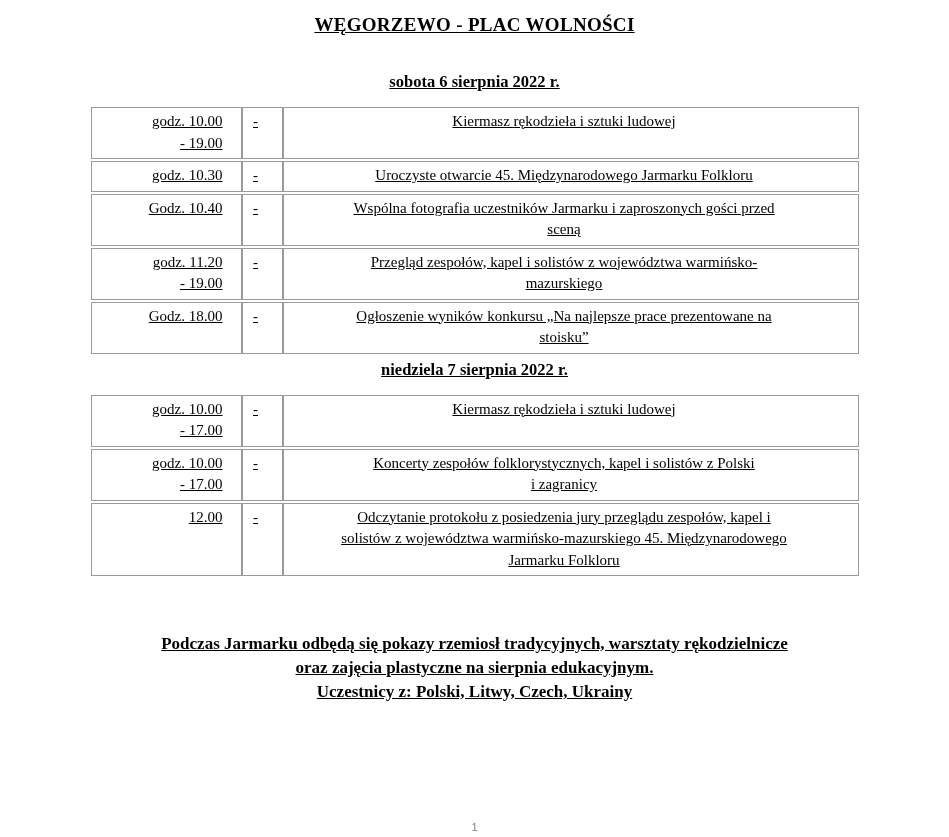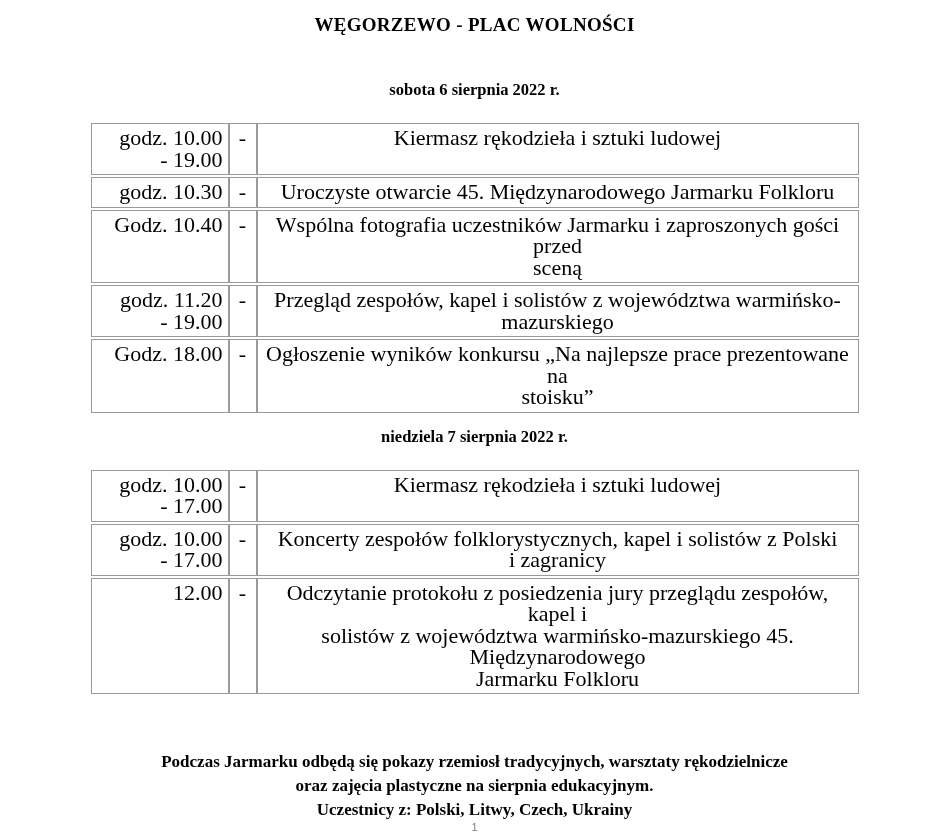--- a/index.html
+++ b/index.html
@@ -12,51 +12,52 @@
     height: 837px;
     position: relative;
     font-family: "Liberation Serif", "DejaVu Serif", serif;
     color: #000000;
     overflow: hidden;
   }
   .page {
     position: relative;
     width: 949px;
     height: 837px;
+    text-decoration: underline;
   }
   .doc-title {
     text-align: center;
     font-size: 19px;
     font-weight: bold;
     letter-spacing: 0.3px;
     margin: 0;
     padding-top: 14px;
   }
   .day-heading {
     text-align: center;
     font-size: 16.5px;
     font-weight: bold;
-    margin: 12px;
+    margin: 4px;
   }
   .sat-heading { padding-top: 32px; padding-bottom: 9px; }
   .sun-heading { padding-bottom: 9px; }
 
   .schedule {
     border-collapse: separate;
     border-spacing: 0px 2px;
     width: 768px;
     margin: 0 auto;
     table-layout: fixed;
   }
   .schedule td {
     border: 1px solid #9a9a9a;
-    font-size: 22px;
+    font-size: 15px;
     line-height: 21.5px;
     vertical-align: top;
-    padding: 3px 5px 4px 5px;
+    padding: 3px 18px 4px 5px;
     background: #ffffff;
   }
   .col-time {
     width: 126px;
     text-align: right;
     white-space: pre-line;
     padding-right: 8px;
   }
   .col-dash {
     width: 16px;

